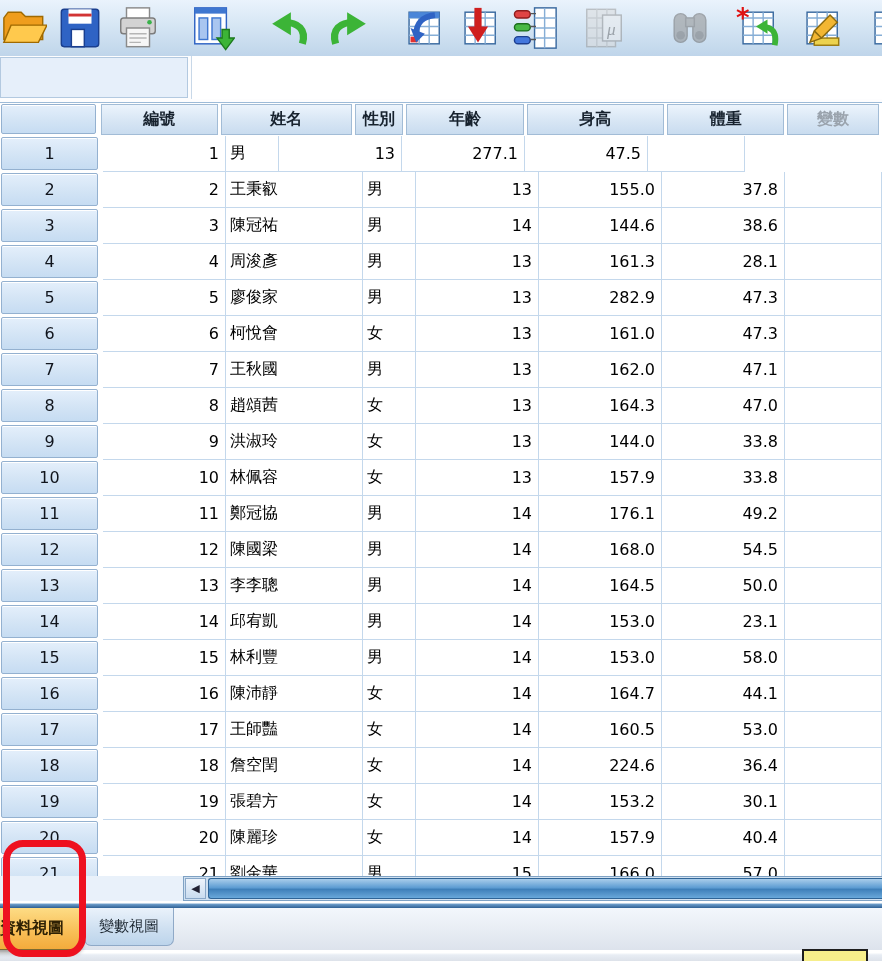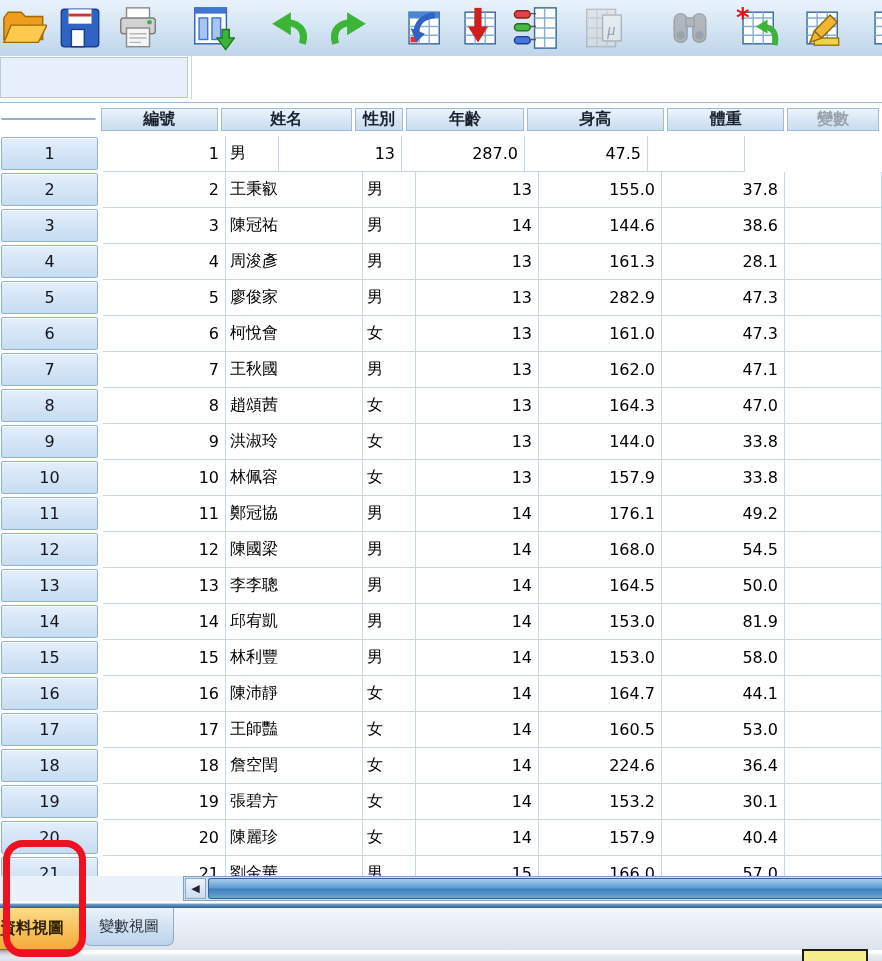--- a/index.html
+++ b/index.html
@@ -31,21 +31,21 @@
   }
   .celledit{
     position:absolute; left:191px; top:0; width:691px; height:43px;
     background:#ffffff; border-left:1px solid #c8d8e8; box-sizing:border-box;
   }
   
   .grid{
     position:absolute; top:103px; left:0; width:882px; height:774px;
     overflow:hidden; background:#ffffff;
   }
-  .hdr-row{display:flex; height:33px;align-items:center;}
+  .hdr-row{display:flex; height:33px;}
   .data-row{display:flex; height:36px;}
   .hcell{
     box-sizing:border-box; margin:1px 3px 1px 0; border:1px solid #a2bcd6;
     background:linear-gradient(180deg,#ecf4fc 0%,#d9e7f5 50%,#c9dcef 100%);
     display:flex; align-items:center; justify-content:center;
     font-weight:bold; font-size:16px; color:#17222e; white-space:nowrap; overflow:hidden;
   }
   .hcell.dimmed{color:#9aa3ad;}
   .rowhdr{box-sizing:border-box; width:103px; display:flex; padding:1px 5px 2px 1px; background:#fff;}
   .rowbtn{
@@ -251,21 +251,21 @@
       <div class="hcell" style="width:120px">體重</div>
       <div class="hcell dimmed" style="width:94px">變數</div>
     </div>
     <div class="data-row">
       <div class="rowhdr">
         <div class="rowbtn">1</div>
       </div>
       <div class="dcell num" style="width:123px">1</div>
       <div class="dcell txt" style="width:53px">男</div>
       <div class="dcell num" style="width:123px">13</div>
-      <div class="dcell num" style="width:123px">287.0</div>
+      <div class="dcell num" style="width:123px">277.1</div>
       <div class="dcell num" style="width:123px">47.5</div>
       <div class="dcell num" style="width:97px"></div>
     </div>
     <div class="data-row">
       <div class="rowhdr">
         <div class="rowbtn">2</div>
       </div>
       <div class="dcell num" style="width:123px">2</div>
       <div class="dcell txt" style="width:137px">王秉叡</div>
       <div class="dcell txt" style="width:53px">男</div>
@@ -408,21 +408,21 @@
     </div>
     <div class="data-row">
       <div class="rowhdr">
         <div class="rowbtn">14</div>
       </div>
       <div class="dcell num" style="width:123px">14</div>
       <div class="dcell txt" style="width:137px">邱宥凱</div>
       <div class="dcell txt" style="width:53px">男</div>
       <div class="dcell num" style="width:123px">14</div>
       <div class="dcell num" style="width:123px">153.0</div>
-      <div class="dcell num" style="width:123px">81.9</div>
+      <div class="dcell num" style="width:123px">23.1</div>
       <div class="dcell num" style="width:97px"></div>
     </div>
     <div class="data-row">
       <div class="rowhdr">
         <div class="rowbtn">15</div>
       </div>
       <div class="dcell num" style="width:123px">15</div>
       <div class="dcell txt" style="width:137px">林利豐</div>
       <div class="dcell txt" style="width:53px">男</div>
       <div class="dcell num" style="width:123px">14</div>

